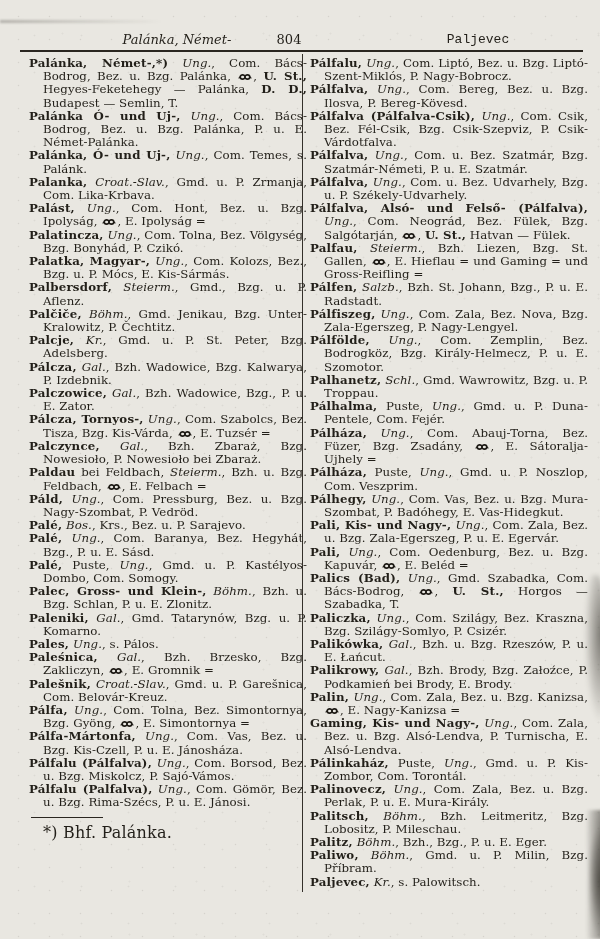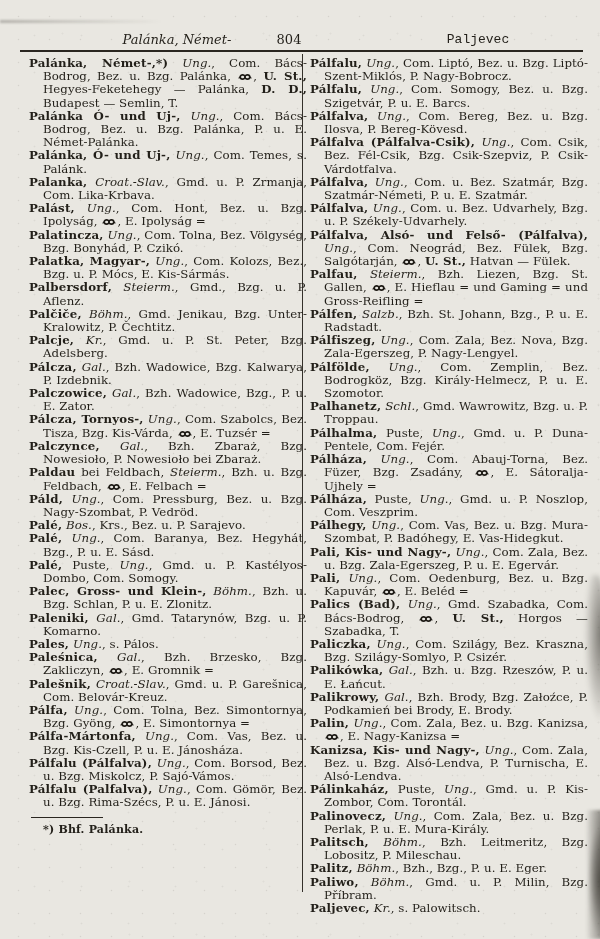--- a/index.html
+++ b/index.html
@@ -27,21 +27,21 @@
   .entry{
     margin:0;font-size:11.8px;line-height:13.2px;
     text-align:justify;padding-left:14px;text-indent:-14px;
     letter-spacing:0.05px;
   }
   .entry b{font-weight:bold;letter-spacing:0.2px;}
   .entry i{font-style:italic;}
   .horn{display:inline-block;vertical-align:-1px;margin:0 1px;color:#1c1914;}
   .horn svg{display:block;}
   .fnote-rule{width:72px;height:1px;background:#2a2620;margin:7px 0 5px 2px;}
-  .fnote{margin:0 0 0 14px;font-size:11px;font-weight:bold;letter-spacing:0.2px;}
+  .fnote{margin:0 0 0 14px;font-size:16px;font-weight:normal;letter-spacing:0.2px;}
   .smudge{position:absolute;pointer-events:none;}
   .sm1{right:-6px;top:575px;width:22px;height:150px;border-radius:40%;
        background:radial-gradient(ellipse at 80% 40%, rgba(25,22,16,0.55), rgba(25,22,16,0) 70%);
        filter:blur(2px);}
   .sm2{right:-8px;top:810px;width:26px;height:129px;
        background:
          radial-gradient(ellipse at 85% 20%, rgba(25,22,16,0.6), rgba(25,22,16,0) 60%),
          radial-gradient(ellipse at 70% 55%, rgba(25,22,16,0.5), rgba(25,22,16,0) 55%),
          radial-gradient(ellipse at 90% 85%, rgba(25,22,16,0.55), rgba(25,22,16,0) 60%);
        filter:blur(1.5px);}
@@ -104,21 +104,20 @@
           <path d="M1 8 L4 5 M21 8 L18 5" stroke="currentColor" stroke-width="1.6"></path>
         </svg></span><span>, E. Simontornya =</span></p>
     <p class="entry"><b>Pálfa-Mártonfa,</b><i> Ung.</i><span>, Com. Vas, Bez. u. Bzg. Kis-Czell, P. u. E. Jánosháza.</span></p>
     <p class="entry"><b>Pálfalu (Pálfalva),</b><i> Ung.</i><span>, Com. Borsod, Bez. u. Bzg. Miskolcz, P. Sajó-Vámos.</span></p>
     <p class="entry"><b>Pálfalu (Palfalva),</b><i> Ung.</i><span>, Com. Gömör, Bez. u. Bzg. Rima-Szécs, P. u. E. Jánosi.</span></p>
     <div class="fnote-rule"></div>
     <p class="fnote">*) Bhf. Palánka.</p>
   </div>
 <div class="col col-right" id="col-right">
     <p class="entry"><b>Pálfalu,</b><i> Ung.</i><span>, Com. Liptó, Bez. u. Bzg. Liptó-Szent-Miklós, P. Nagy-Bobrocz.</span></p>
-    <p class="entry"><b>Pálfalu,</b><i> Ung.</i><span>, Com. Somogy, Bez. u. Bzg. Szigetvár, P. u. E. Barcs.</span></p>
     <p class="entry"><b>Pálfalva,</b><i> Ung.</i><span>, Com. Bereg, Bez. u. Bzg. Ilosva, P. Bereg-Kövesd.</span></p>
     <p class="entry"><b>Pálfalva (Pálfalva-Csik),</b><i> Ung.</i><span>, Com. Csik, Bez. Fél-Csik, Bzg. Csik-Szepviz, P. Csik-Várdotfalva.</span></p>
     <p class="entry"><b>Pálfalva,</b><i> Ung.</i><span>, Com. u. Bez. Szatmár, Bzg. Szatmár-Németi, P. u. E. Szatmár.</span></p>
     <p class="entry"><b>Pálfalva,</b><i> Ung.</i><span>, Com. u. Bez. Udvarhely, Bzg. u. P. Székely-Udvarhely.</span></p>
     <p class="entry"><b>Pálfalva, Alsó- und Felső- (Pálfalva),</b><i> Ung.</i><span>, Com. Neográd, Bez. Fülek, Bzg. Salgótarján, </span><span class="horn"><svg width="14" height="8" viewBox="0 0 22 12">
           <path d="M11 6 C11 1.5 3.5 1.5 3.5 6 C3.5 10.5 11 10.5 11 6 C11 1.5 18.5 1.5 18.5 6 C18.5 10.5 11 10.5 11 6 Z" fill="none" stroke="currentColor" stroke-width="2.6"></path>
           <path d="M1 8 L4 5 M21 8 L18 5" stroke="currentColor" stroke-width="1.6"></path>
         </svg></span><span>, </span><b>U. St.,</b><span> Hatvan — Fülek.</span></p>
     <p class="entry"><b>Palfau,</b><i> Steierm.</i><span>, Bzh. Liezen, Bzg. St. Gallen, </span><span class="horn"><svg width="14" height="8" viewBox="0 0 22 12">
           <path d="M11 6 C11 1.5 3.5 1.5 3.5 6 C3.5 10.5 11 10.5 11 6 C11 1.5 18.5 1.5 18.5 6 C18.5 10.5 11 10.5 11 6 Z" fill="none" stroke="currentColor" stroke-width="2.6"></path>
@@ -144,21 +143,21 @@
           <path d="M11 6 C11 1.5 3.5 1.5 3.5 6 C3.5 10.5 11 10.5 11 6 C11 1.5 18.5 1.5 18.5 6 C18.5 10.5 11 10.5 11 6 Z" fill="none" stroke="currentColor" stroke-width="2.6"></path>
           <path d="M1 8 L4 5 M21 8 L18 5" stroke="currentColor" stroke-width="1.6"></path>
         </svg></span><span>, </span><b>U. St.,</b><span> Horgos — Szabadka, T.</span></p>
     <p class="entry"><b>Paliczka,</b><i> Ung.</i><span>, Com. Szilágy, Bez. Kraszna, Bzg. Szilágy-Somlyo, P. Csizér.</span></p>
     <p class="entry"><b>Palikówka,</b><i> Gal.</i><span>, Bzh. u. Bzg. Rzeszów, P. u. E. Łańcut.</span></p>
     <p class="entry"><b>Palikrowy,</b><i> Gal.</i><span>, Bzh. Brody, Bzg. Załoźce, P. Podkamień bei Brody, E. Brody.</span></p>
     <p class="entry"><b>Palin,</b><i> Ung.</i><span>, Com. Zala, Bez. u. Bzg. Kanizsa, </span><span class="horn"><svg width="14" height="8" viewBox="0 0 22 12">
           <path d="M11 6 C11 1.5 3.5 1.5 3.5 6 C3.5 10.5 11 10.5 11 6 C11 1.5 18.5 1.5 18.5 6 C18.5 10.5 11 10.5 11 6 Z" fill="none" stroke="currentColor" stroke-width="2.6"></path>
           <path d="M1 8 L4 5 M21 8 L18 5" stroke="currentColor" stroke-width="1.6"></path>
         </svg></span><span>, E. Nagy-Kanizsa =</span></p>
-    <p class="entry"><b>Kanizsa, Kis- und Nagy-,</b><i> Ung.</i><span>, Com. Zala, Bez. u. Bzg. Alsó-Lendva, P. Turnischa, E. Alsó-Lendva.</span></p>
+    <p class="entry"><b>Gaming, Kis- und Nagy-,</b><i> Ung.</i><span>, Com. Zala, Bez. u. Bzg. Alsó-Lendva, P. Turnischa, E. Alsó-Lendva.</span></p>
     <p class="entry"><b>Pálinkaház,</b><span> Puste, </span><i>Ung.</i><span>, Gmd. u. P. Kis-Zombor, Com. Torontál.</span></p>
     <p class="entry"><b>Palinovecz,</b><i> Ung.</i><span>, Com. Zala, Bez. u. Bzg. Perlak, P. u. E. Mura-Király.</span></p>
     <p class="entry"><b>Palitsch,</b><i> Böhm.</i><span>, Bzh. Leitmeritz, Bzg. Lobositz, P. Mileschau.</span></p>
     <p class="entry"><b>Palitz,</b><i> Böhm.</i><span>, Bzh., Bzg., P. u. E. Eger.</span></p>
     <p class="entry"><b>Paliwo,</b><i> Böhm.</i><span>, Gmd. u. P. Milin, Bzg. Příbram.</span></p>
     <p class="entry"><b>Paljevec,</b><i> Kr.</i><span>, s. Palowitsch.</span></p>
   </div>
 
 <div class="smudge sm1"></div>
 <div class="smudge sm2"></div>

